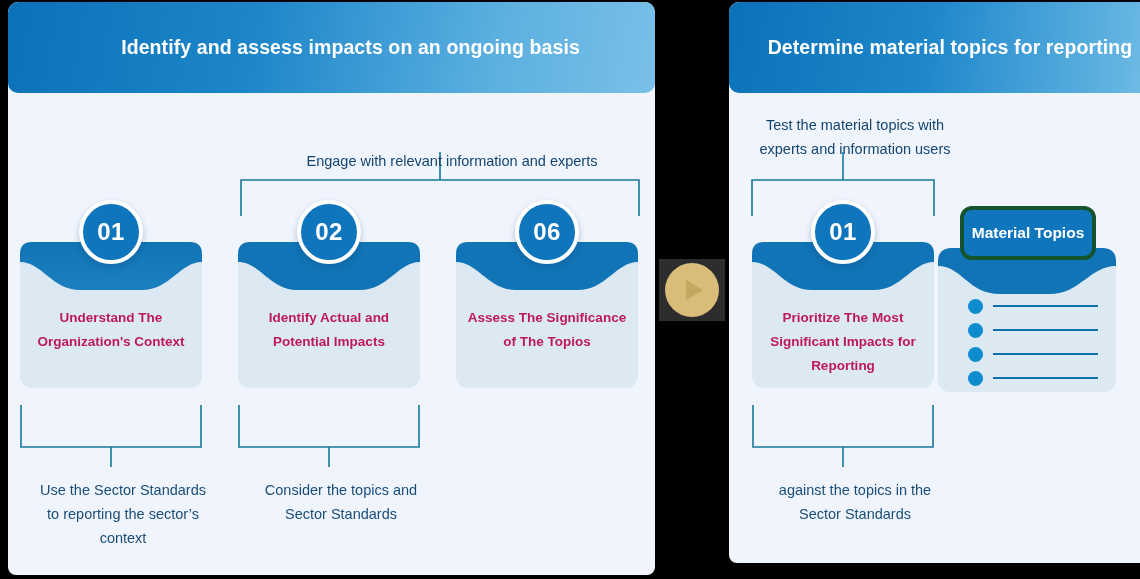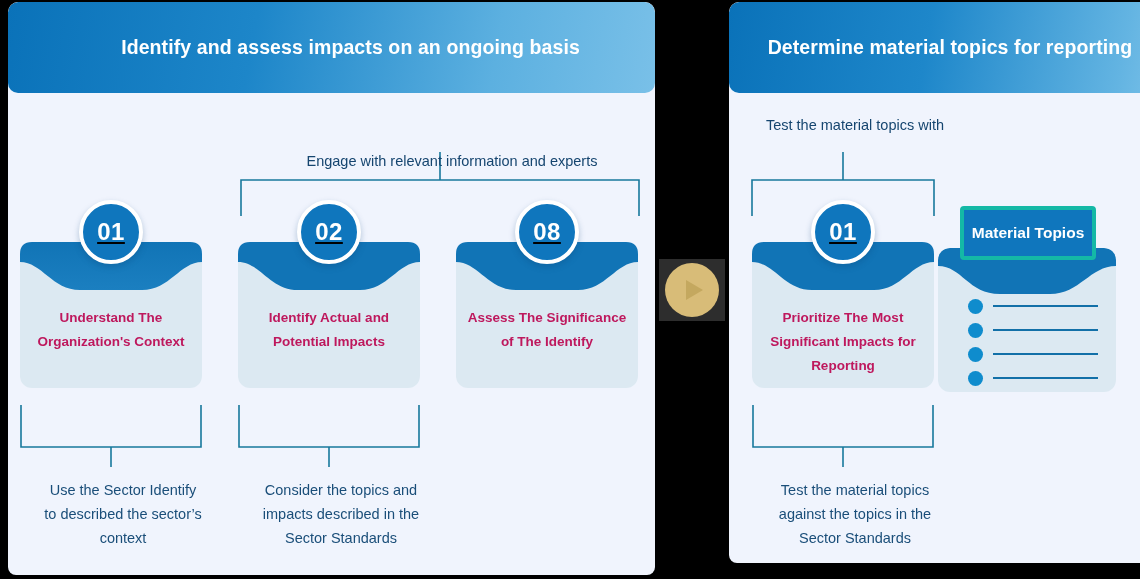--- a/index.html
+++ b/index.html
@@ -53,43 +53,42 @@
   .card-wave svg{display:block;}
   .card-circle{
     position:absolute;left:50%;top:0;transform:translateX(-50%);
     width:64px;height:64px;border-radius:50%;
     background:#0f76bd;
     border:4px solid #ffffff;
     box-sizing:border-box;
     display:flex;align-items:center;justify-content:center;
     box-shadow:0 3px 6px rgba(10,70,120,.28);
     z-index:4;
-    text-decoration:underline;
   }
   .card-circle-num{
     color:#ffffff;font-size:24px;font-weight:600;letter-spacing:.5px;
   }
   .card-text{
     position:absolute;left:8px;top:106px;width:166px;
     text-align:center;color:#be185d;
     font-size:13.5px;font-weight:bold;line-height:24px;
     z-index:3;
   }
 
   
   #material-card{position:absolute;left:938px;top:248px;width:178px;height:144px;}
   #material-card .mt-body{
     position:absolute;left:0;top:0;width:178px;height:144px;
     background:#dce9f2;border-radius:12px;overflow:hidden;
   }
   #material-card .mt-wave{position:absolute;left:0;top:0;width:178px;height:44px;}
   #material-badge{
     position:absolute;left:22px;top:-42px;width:136px;height:54px;
-    background:#0f76bd;border:4px solid #14b8a6;box-sizing:border-box;
-    border-radius:4px;
+    background:#0f76bd;border:4px solid #14532d;box-sizing:border-box;
+    border-radius:12px;
     display:flex;align-items:center;justify-content:center;
     z-index:5;
   }
   #material-badge span{color:#ffffff;font-size:15.5px;font-weight:bold;}
   .mt-list{position:absolute;left:30px;top:46px;width:130px;z-index:4;}
   .mt-row{display:flex;align-items:center;height:24px;}
   .mt-bullet{width:15px;height:15px;border-radius:50%;background:#0f8ccd;flex:0 0 auto;}
   .mt-line{height:1.5px;background:#1270a8;margin-left:10px;flex:1 1 auto;}
 
   
@@ -177,66 +176,66 @@
 
     <div class="step-card" id="step-card-03" style="left:448px;top:198px;">
       <div class="card-body"></div>
       <div class="card-wave">
         <svg width="182" height="52" viewBox="0 0 182 52" fill="none">
           <path d="M0 12 Q0 0 12 0 L170 0 Q182 0 182 12 L182 20
                    C160 20 150 48 122 48 L60 48 C32 48 22 20 0 20 Z" fill="#1174b6"></path>
         </svg>
       </div>
       <div class="card-circle">
-        <span class="card-circle-num">08</span>
-      </div>
-      <div class="card-text">Assess The Significance of The Identify</div>
+        <span class="card-circle-num">06</span>
+      </div>
+      <div class="card-text">Assess The Significance of The Topios</div>
     </div>
 
     <div class="conn" style="left:12px;top:403px;width:182px;height:62px;">
       <svg width="182" height="62" viewBox="0 0 182 62" fill="none">
         <path d="M1 0 L1 42 L181 42 L181 0" stroke="#17789c" stroke-width="1.6"></path>
         <path d="M91 42 L91 62" stroke="#17789c" stroke-width="1.6"></path>
       </svg>
     </div>
 
     <div class="conn" style="left:230px;top:403px;width:182px;height:62px;">
       <svg width="182" height="62" viewBox="0 0 182 62" fill="none">
         <path d="M1 0 L1 42 L181 42 L181 0" stroke="#17789c" stroke-width="1.6"></path>
         <path d="M91 42 L91 62" stroke="#17789c" stroke-width="1.6"></path>
       </svg>
     </div>
 
     <div class="caption" style="left:4px;top:476px;width:198px;">
-      <div>Use the Sector Identify</div>
-      <div>to described the sector’s</div>
+      <div>Use the Sector Standards</div>
+      <div>to reporting the sector’s</div>
       <div>context</div>
     </div>
 
     <div class="caption" style="left:222px;top:476px;width:198px;">
       <div>Consider the topics and</div>
-      <div>impacts described in the</div>
       <div>Sector Standards</div>
     </div>
 
   </div>
 
   <div id="play-shadow"></div>
   <div id="play-button">
     <div class="tri"></div>
   </div>
 
   <div class="panel" id="panel-right">
 
     <div class="panel-header">
       <div class="panel-header-title">Determine material topics for reporting</div>
     </div>
 
     <div class="caption caption-top" style="left:0px;top:111px;width:228px;">
       <div>Test the material  topics with</div>
+      <div>experts and information users</div>
     </div>
 
     <div class="conn" style="left:22px;top:168px;width:184px;height:46px;">
       <svg width="184" height="46" viewBox="0 0 184 46" fill="none">
         <path d="M1 46 L1 10 L183 10 L183 46" stroke="#17789c" stroke-width="1.6"></path>
         <path d="M92 10 L92 -18" stroke="#17789c" stroke-width="1.6"></path>
       </svg>
     </div>
 
     <div class="step-card" id="step-card-04" style="left:23px;top:198px;">
@@ -254,21 +253,20 @@
     </div>
 
     <div class="conn" style="left:23px;top:403px;width:182px;height:62px;">
       <svg width="182" height="62" viewBox="0 0 182 62" fill="none">
         <path d="M1 0 L1 42 L181 42 L181 0" stroke="#17789c" stroke-width="1.6"></path>
         <path d="M91 42 L91 62" stroke="#17789c" stroke-width="1.6"></path>
       </svg>
     </div>
 
     <div class="caption" style="left:15px;top:476px;width:198px;">
-      <div>Test the material topics</div>
       <div>against the topics in the</div>
       <div>Sector Standards</div>
     </div>
 
   </div>
 
   <div id="material-card">
     <div class="mt-body">
       <div class="mt-wave">
         <svg width="178" height="48" viewBox="0 0 178 48" fill="none">

